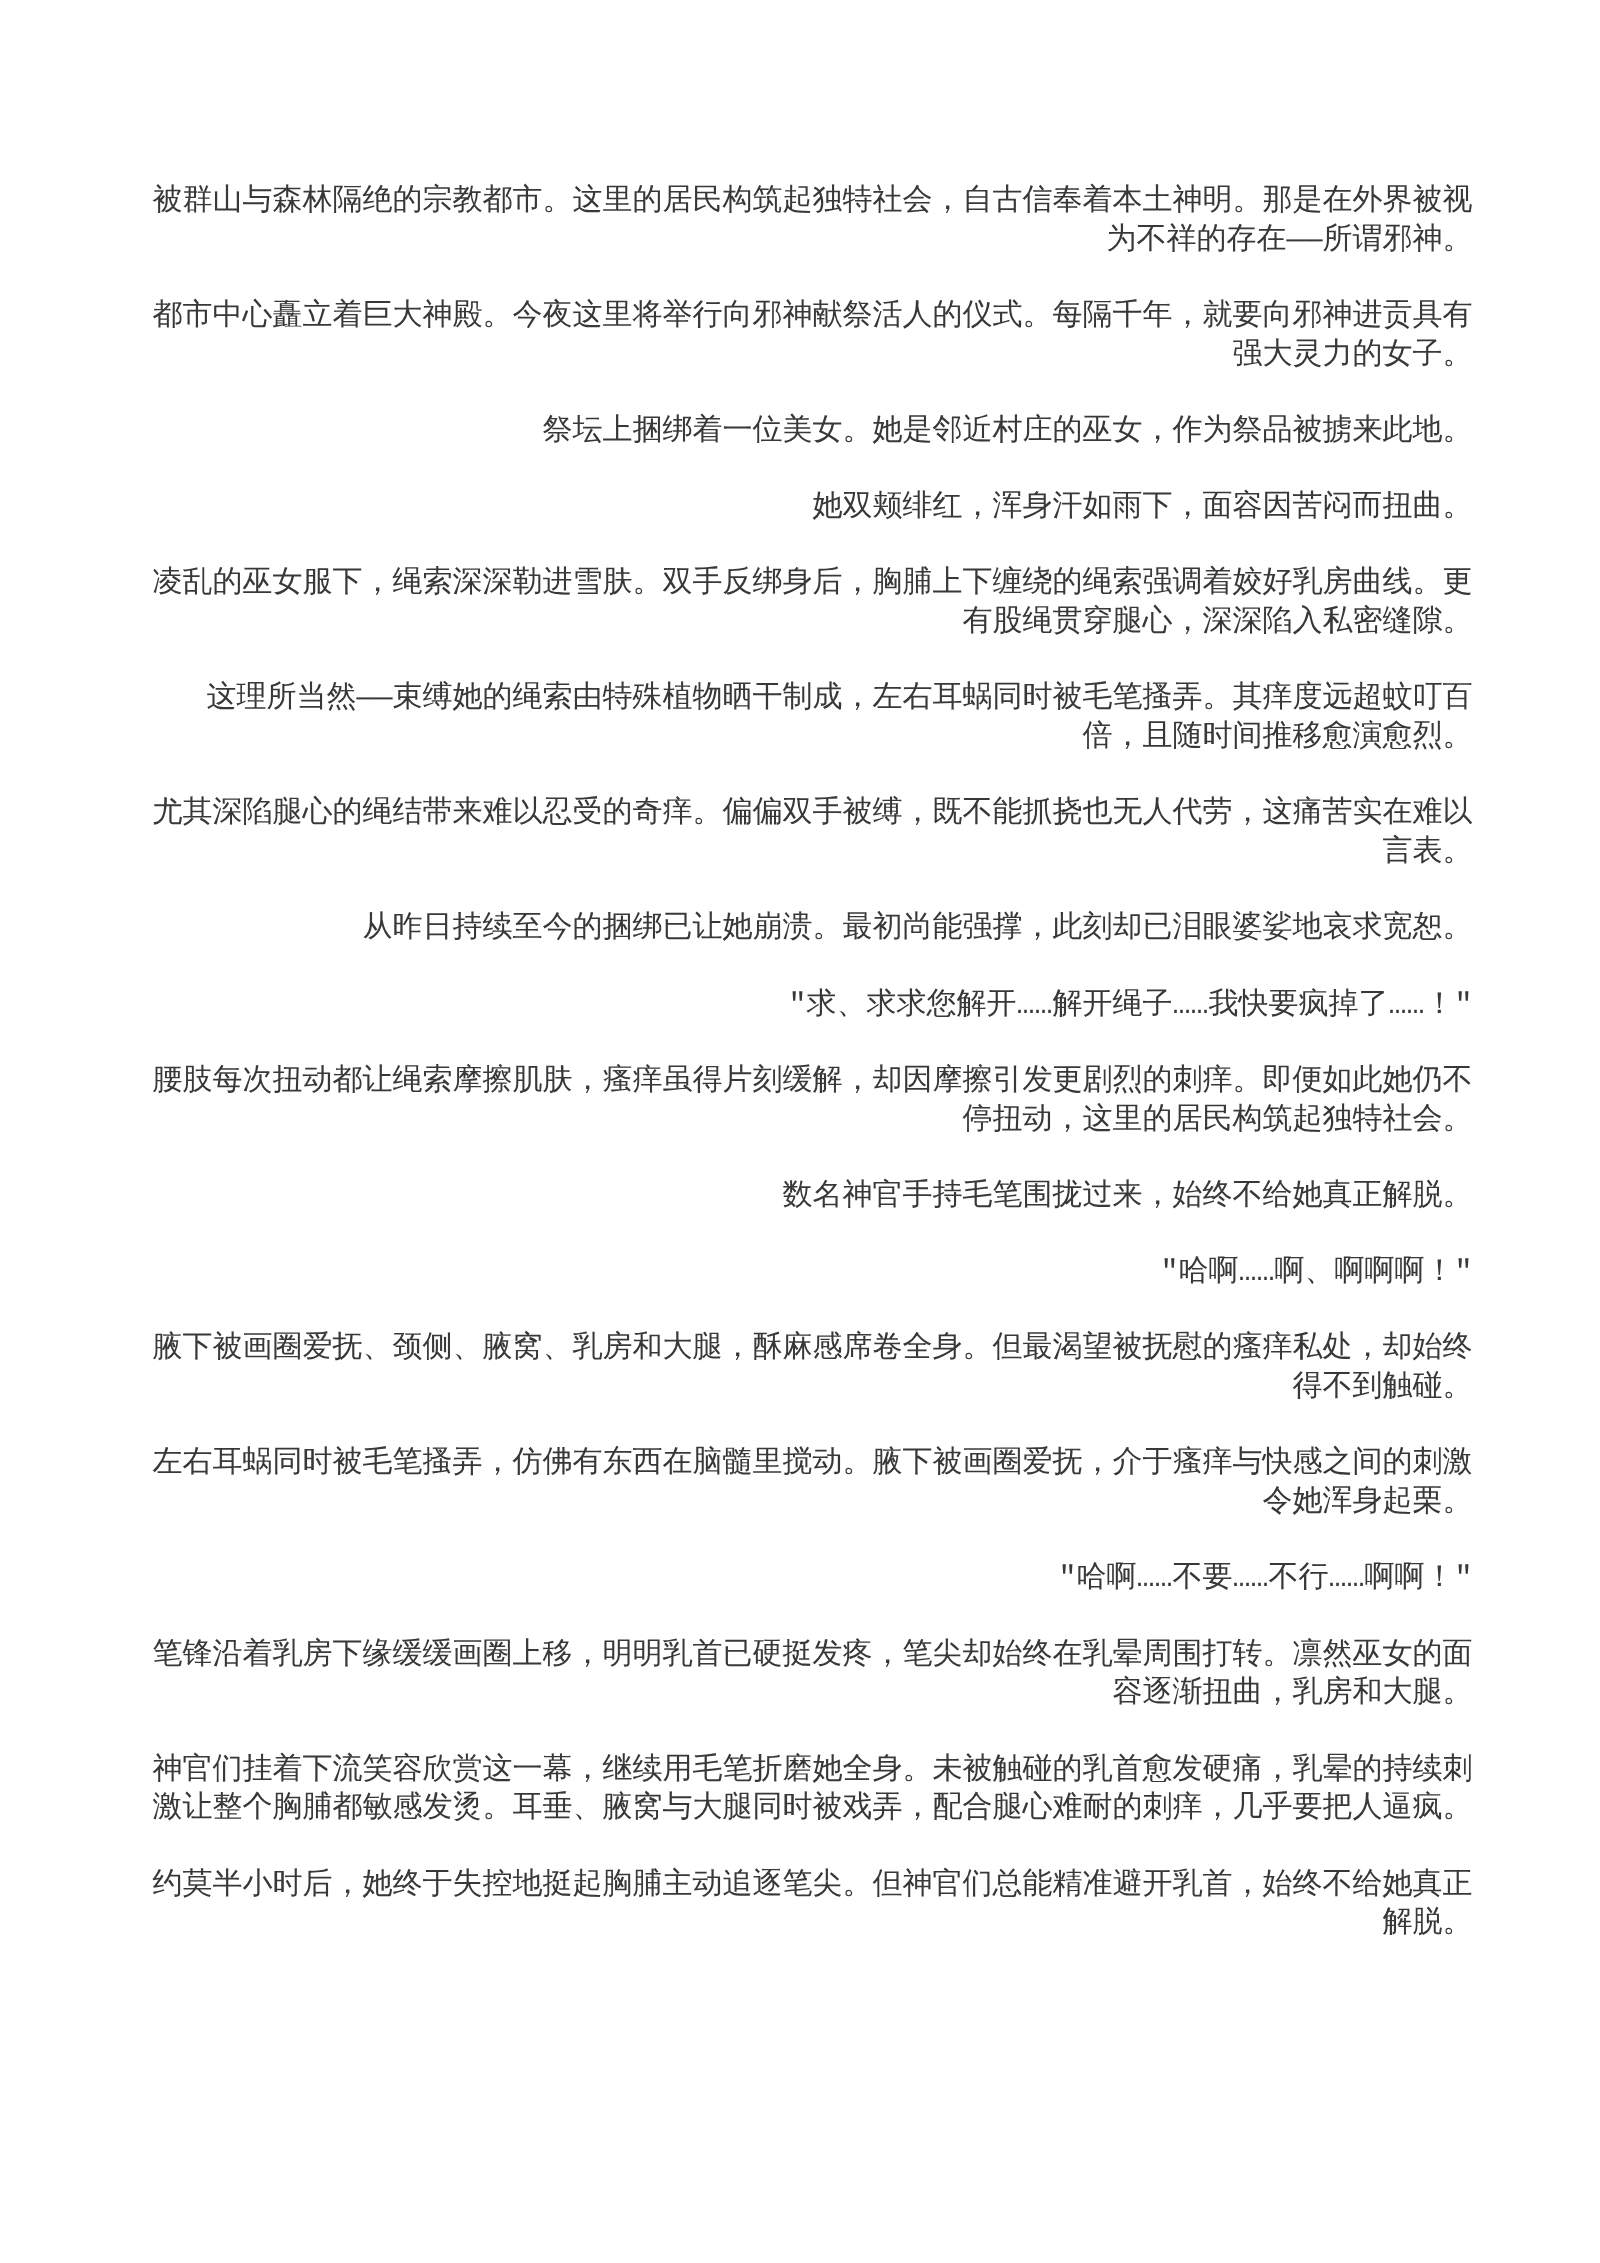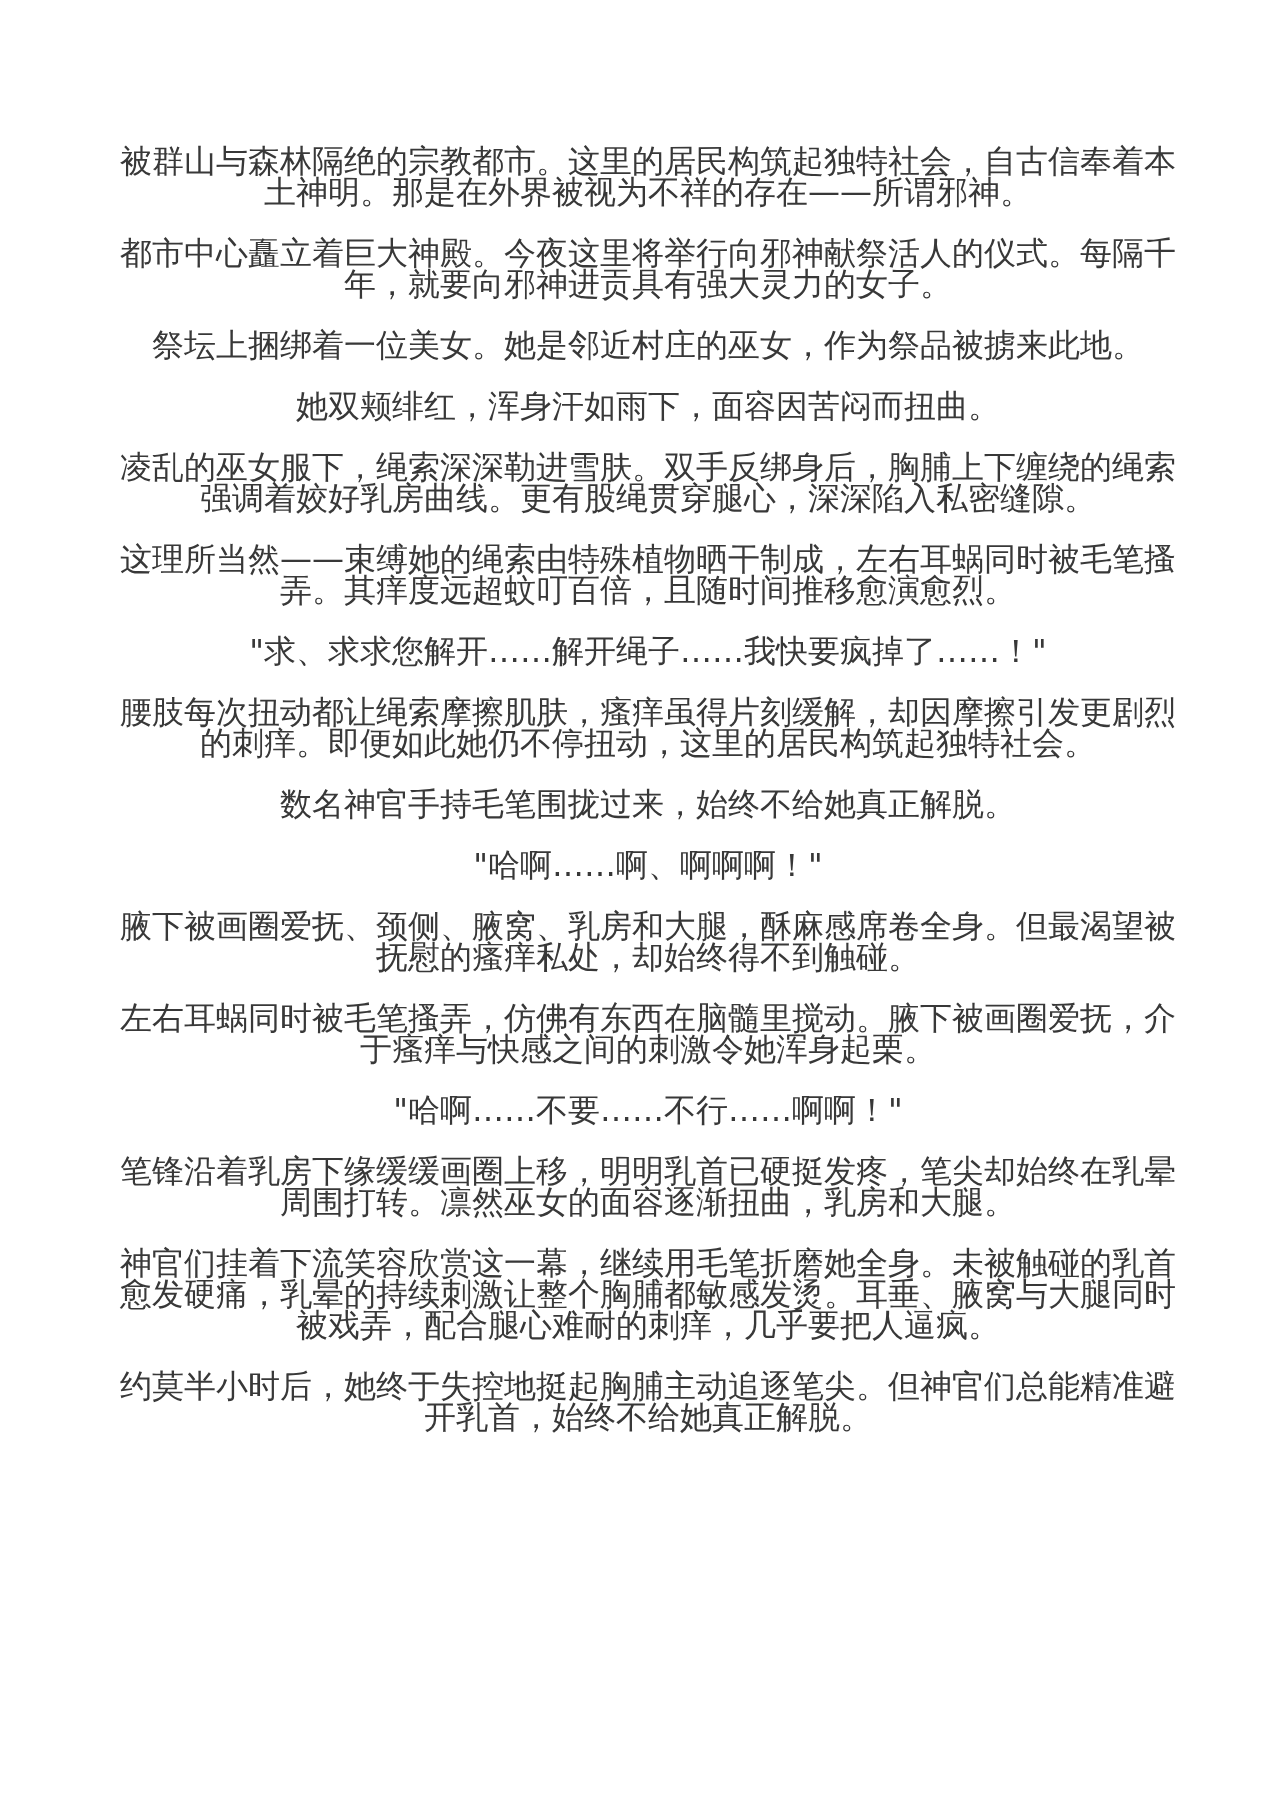--- a/index.html
+++ b/index.html
@@ -16,38 +16,41 @@
   .page {
     box-sizing: border-box;
     width: 1280px;
     height: 1810px;
     padding: 146px 100px 0 118px;
     background: #ffffff;
   }
   .page p {
     margin: 0 0 30px 0;
     max-width: 1060px;
-    font-size: 32px;
+    font-size: 24px;
     line-height: 31px;
     color: #383838;
-    text-align: center;
+    text-align: right;
     word-break: break-all;
     overflow-wrap: break-word;
+    font-family: Liberation Mono, monospace;
   }
 </style>
 </head>
 <body>
 
 <main class="page">
   <p>被群山与森林隔绝的宗教都市。这里的居民构筑起独特社会，自古信奉着本土神明。那是在外界被视为不祥的存在——所谓邪神。</p>
   <p>都市中心矗立着巨大神殿。今夜这里将举行向邪神献祭活人的仪式。每隔千年，就要向邪神进贡具有强大灵力的女子。</p>
   <p>祭坛上捆绑着一位美女。她是邻近村庄的巫女，作为祭品被掳来此地。</p>
   <p>她双颊绯红，浑身汗如雨下，面容因苦闷而扭曲。</p>
   <p>凌乱的巫女服下，绳索深深勒进雪肤。双手反绑身后，胸脯上下缠绕的绳索强调着姣好乳房曲线。更有股绳贯穿腿心，深深陷入私密缝隙。</p>
   <p>这理所当然——束缚她的绳索由特殊植物晒干制成，左右耳蜗同时被毛笔搔弄。其痒度远超蚊叮百倍，且随时间推移愈演愈烈。</p>
+  <p>尤其深陷腿心的绳结带来难以忍受的奇痒。偏偏双手被缚，既不能抓挠也无人代劳，这痛苦实在难以言表。</p>
+  <p>从昨日持续至今的捆绑已让她崩溃。最初尚能强撑，此刻却已泪眼婆娑地哀求宽恕。</p>
   <p>"求、求求您解开……解开绳子……我快要疯掉了……！"</p>
   <p>腰肢每次扭动都让绳索摩擦肌肤，瘙痒虽得片刻缓解，却因摩擦引发更剧烈的刺痒。即便如此她仍不停扭动，这里的居民构筑起独特社会。</p>
   <p>数名神官手持毛笔围拢过来，始终不给她真正解脱。</p>
   <p>"哈啊……啊、啊啊啊！"</p>
   <p>腋下被画圈爱抚、颈侧、腋窝、乳房和大腿，酥麻感席卷全身。但最渴望被抚慰的瘙痒私处，却始终得不到触碰。</p>
   <p>左右耳蜗同时被毛笔搔弄，仿佛有东西在脑髓里搅动。腋下被画圈爱抚，介于瘙痒与快感之间的刺激令她浑身起栗。</p>
   <p>"哈啊……不要……不行……啊啊！"</p>
   <p>笔锋沿着乳房下缘缓缓画圈上移，明明乳首已硬挺发疼，笔尖却始终在乳晕周围打转。凛然巫女的面容逐渐扭曲，乳房和大腿。</p>
   <p>神官们挂着下流笑容欣赏这一幕，继续用毛笔折磨她全身。未被触碰的乳首愈发硬痛，乳晕的持续刺激让整个胸脯都敏感发烫。耳垂、腋窝与大腿同时被戏弄，配合腿心难耐的刺痒，几乎要把人逼疯。</p>
   <p>约莫半小时后，她终于失控地挺起胸脯主动追逐笔尖。但神官们总能精准避开乳首，始终不给她真正解脱。</p>

